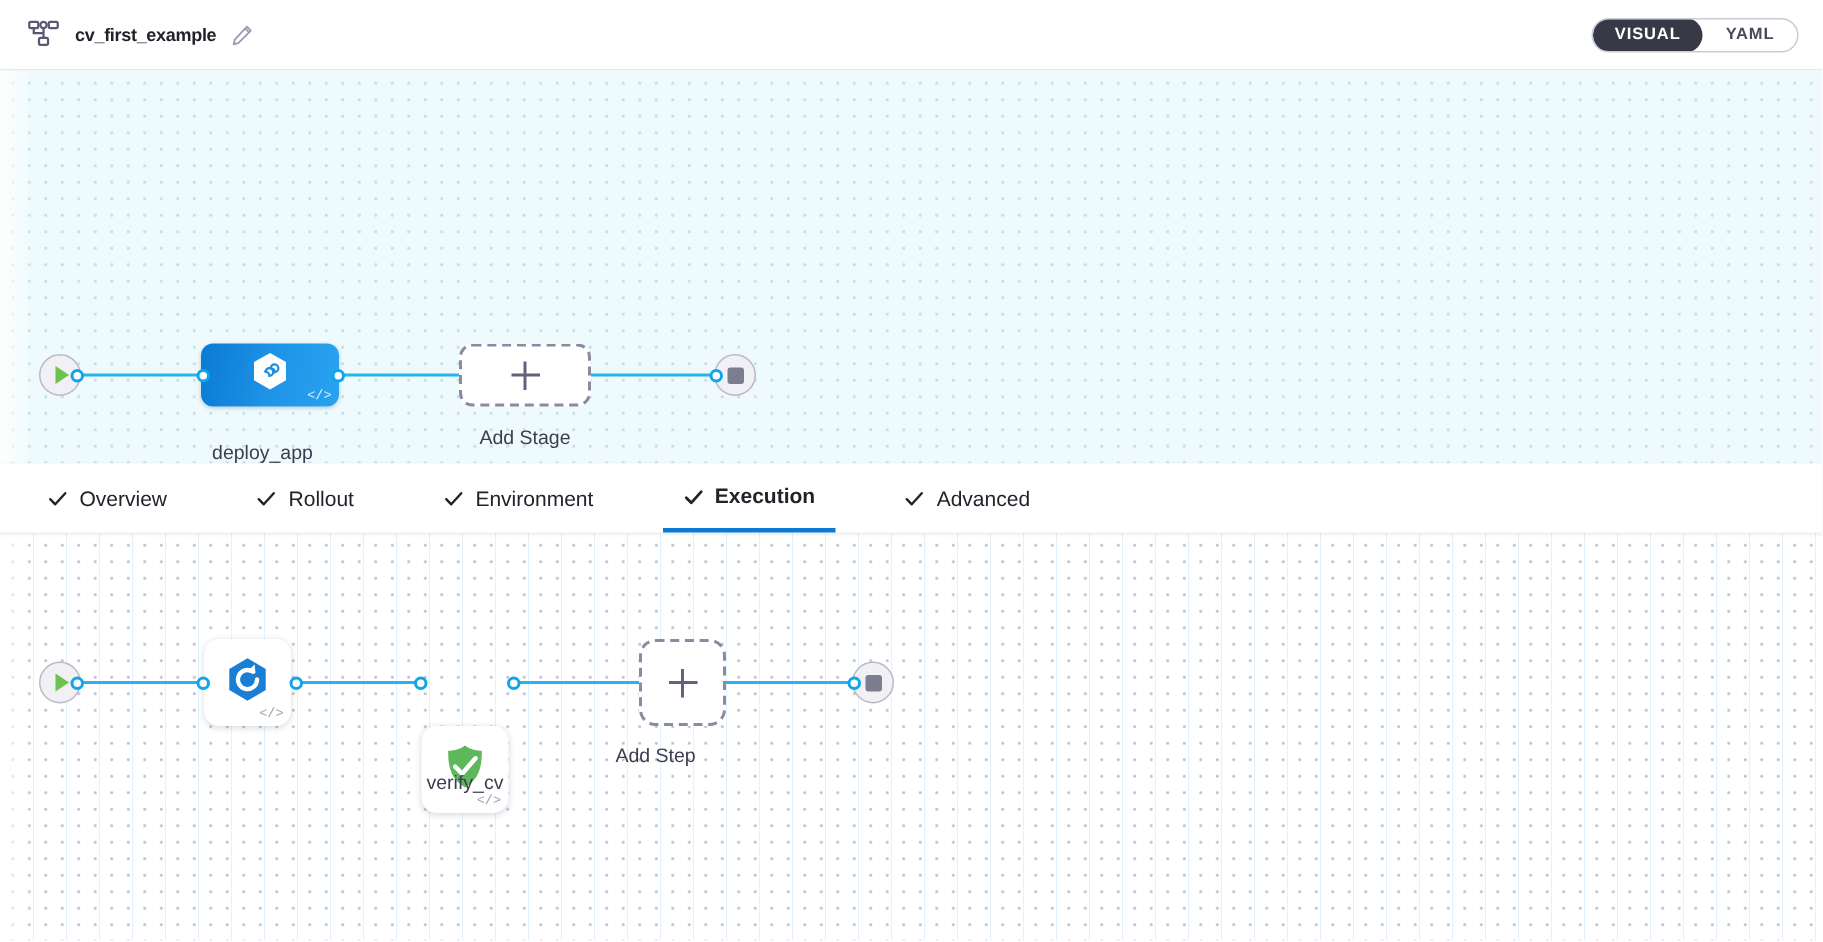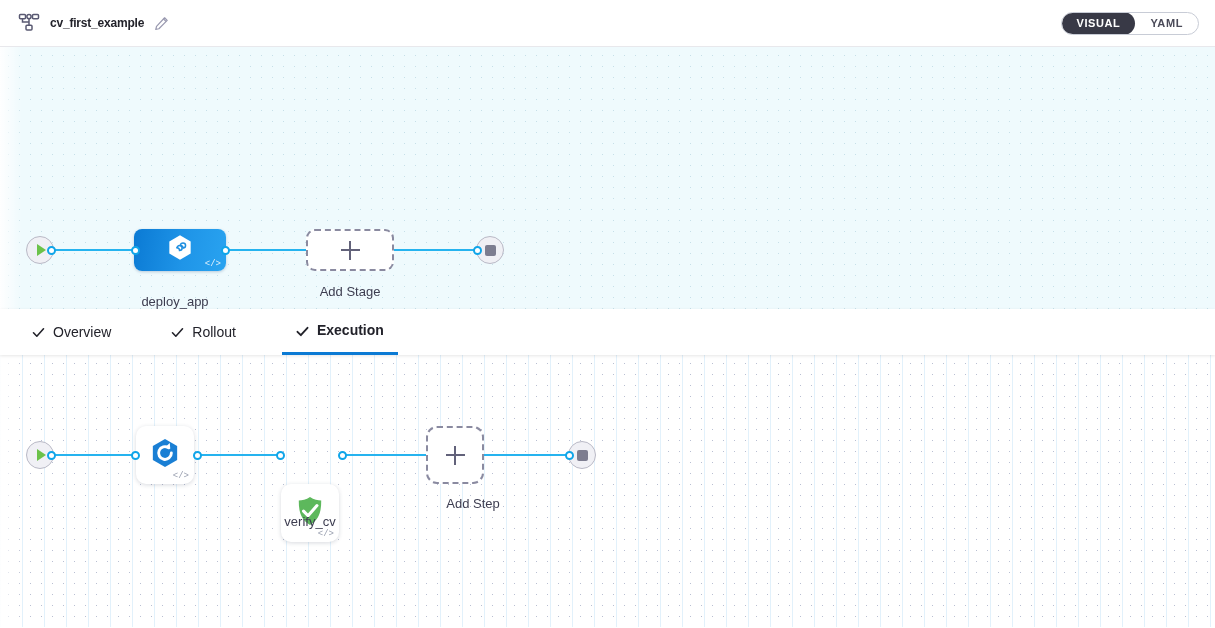--- a/index.html
+++ b/index.html
@@ -326,30 +326,46 @@
 
   <div class="tab">
     <span class="check">
       <svg viewBox="0 0 14 14" width="13" height="13">
         <path d="M1.6 7.3 L5.2 11 L12.4 3" fill="none" stroke="#22222a" stroke-width="1.7" stroke-linecap="round" stroke-linejoin="round"></path>
       </svg>
     </span>
     <span>Rollout</span>
   </div>
 
+  <div class="tab">
+    <span class="check">
+      <svg viewBox="0 0 14 14" width="13" height="13">
+        <path d="M1.6 7.3 L5.2 11 L12.4 3" fill="none" stroke="#22222a" stroke-width="1.7" stroke-linecap="round" stroke-linejoin="round"></path>
+      </svg>
+    </span>
+    <span>Environment</span>
+  </div>
 
   <div class="tab active">
     <span class="check">
       <svg viewBox="0 0 14 14" width="13" height="13">
         <path d="M1.6 7.3 L5.2 11 L12.4 3" fill="none" stroke="#22222a" stroke-width="2" stroke-linecap="round" stroke-linejoin="round"></path>
       </svg>
     </span>
     <span>Execution</span>
   </div>
 
+  <div class="tab">
+    <span class="check">
+      <svg viewBox="0 0 14 14" width="13" height="13">
+        <path d="M1.6 7.3 L5.2 11 L12.4 3" fill="none" stroke="#22222a" stroke-width="1.7" stroke-linecap="round" stroke-linejoin="round"></path>
+      </svg>
+    </span>
+    <span>Advanced</span>
+  </div>
 </div>
 
 <div class="canvas canvas-exec" style="height:272px;">
 
   <div class="abs terminal" style="left:26px; top:86px;">
     <div class="play-tri"></div>
   </div>
   <div class="abs dot" style="left:47px; top:96px; z-index:3;"></div>
 
   <div class="abs link" style="left:52px; top:99px; width:84px;"></div>
@@ -380,21 +396,21 @@
     <span class="code-glyph">&lt;/&gt;</span>
   </div>
   <div class="abs dot" style="left:338px; top:96px; z-index:3;"></div>
   <div class="node-caption" style="left:250px; top:156px; width:120px;">verify_cv</div>
 
   <div class="abs link" style="left:343px; top:99px; width:84px;"></div>
 
   <div class="abs add-node add-step-node" style="left:426px; top:71px;">
     <span class="plus-glyph"></span>
   </div>
-  <div class="node-caption" style="left:413px; top:138px; width:120px;">Add Step</div>
+  <div class="node-caption" style="left:377px; top:138px; width:120px;">Add Step</div>
 
   <div class="abs link" style="left:484px; top:99px; width:84px;"></div>
   <div class="abs dot" style="left:565px; top:96px; z-index:3;"></div>
 
   <div class="abs terminal" style="left:568px; top:86px;">
     <div class="stop-sq"></div>
   </div>
 </div>
 
 </body></html>

